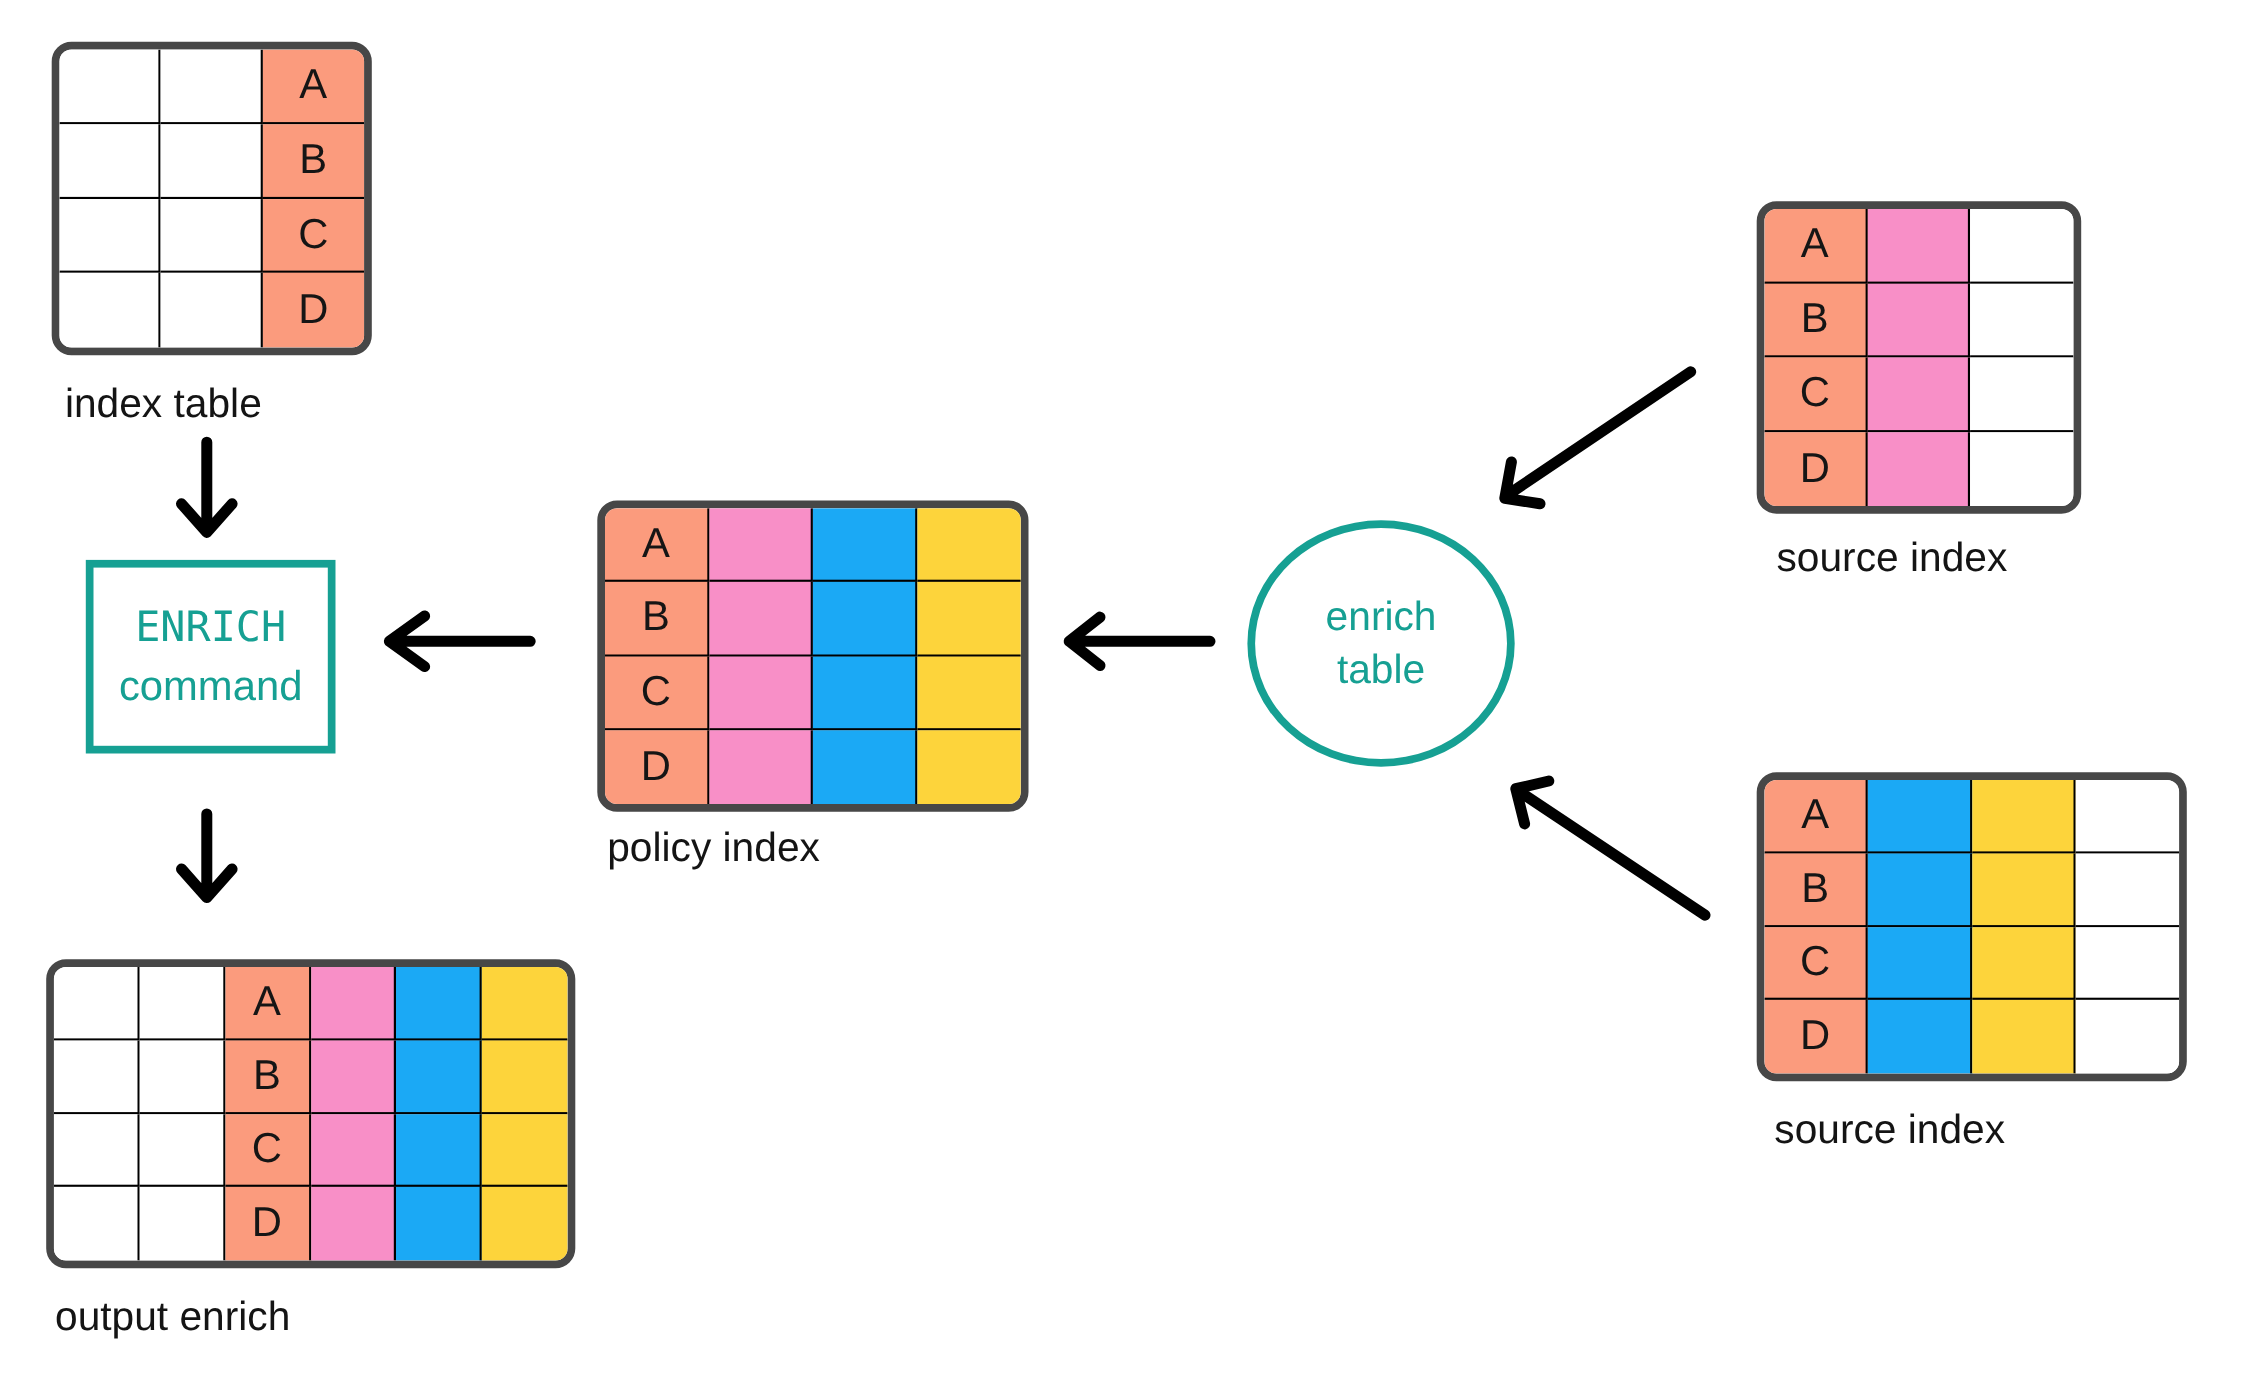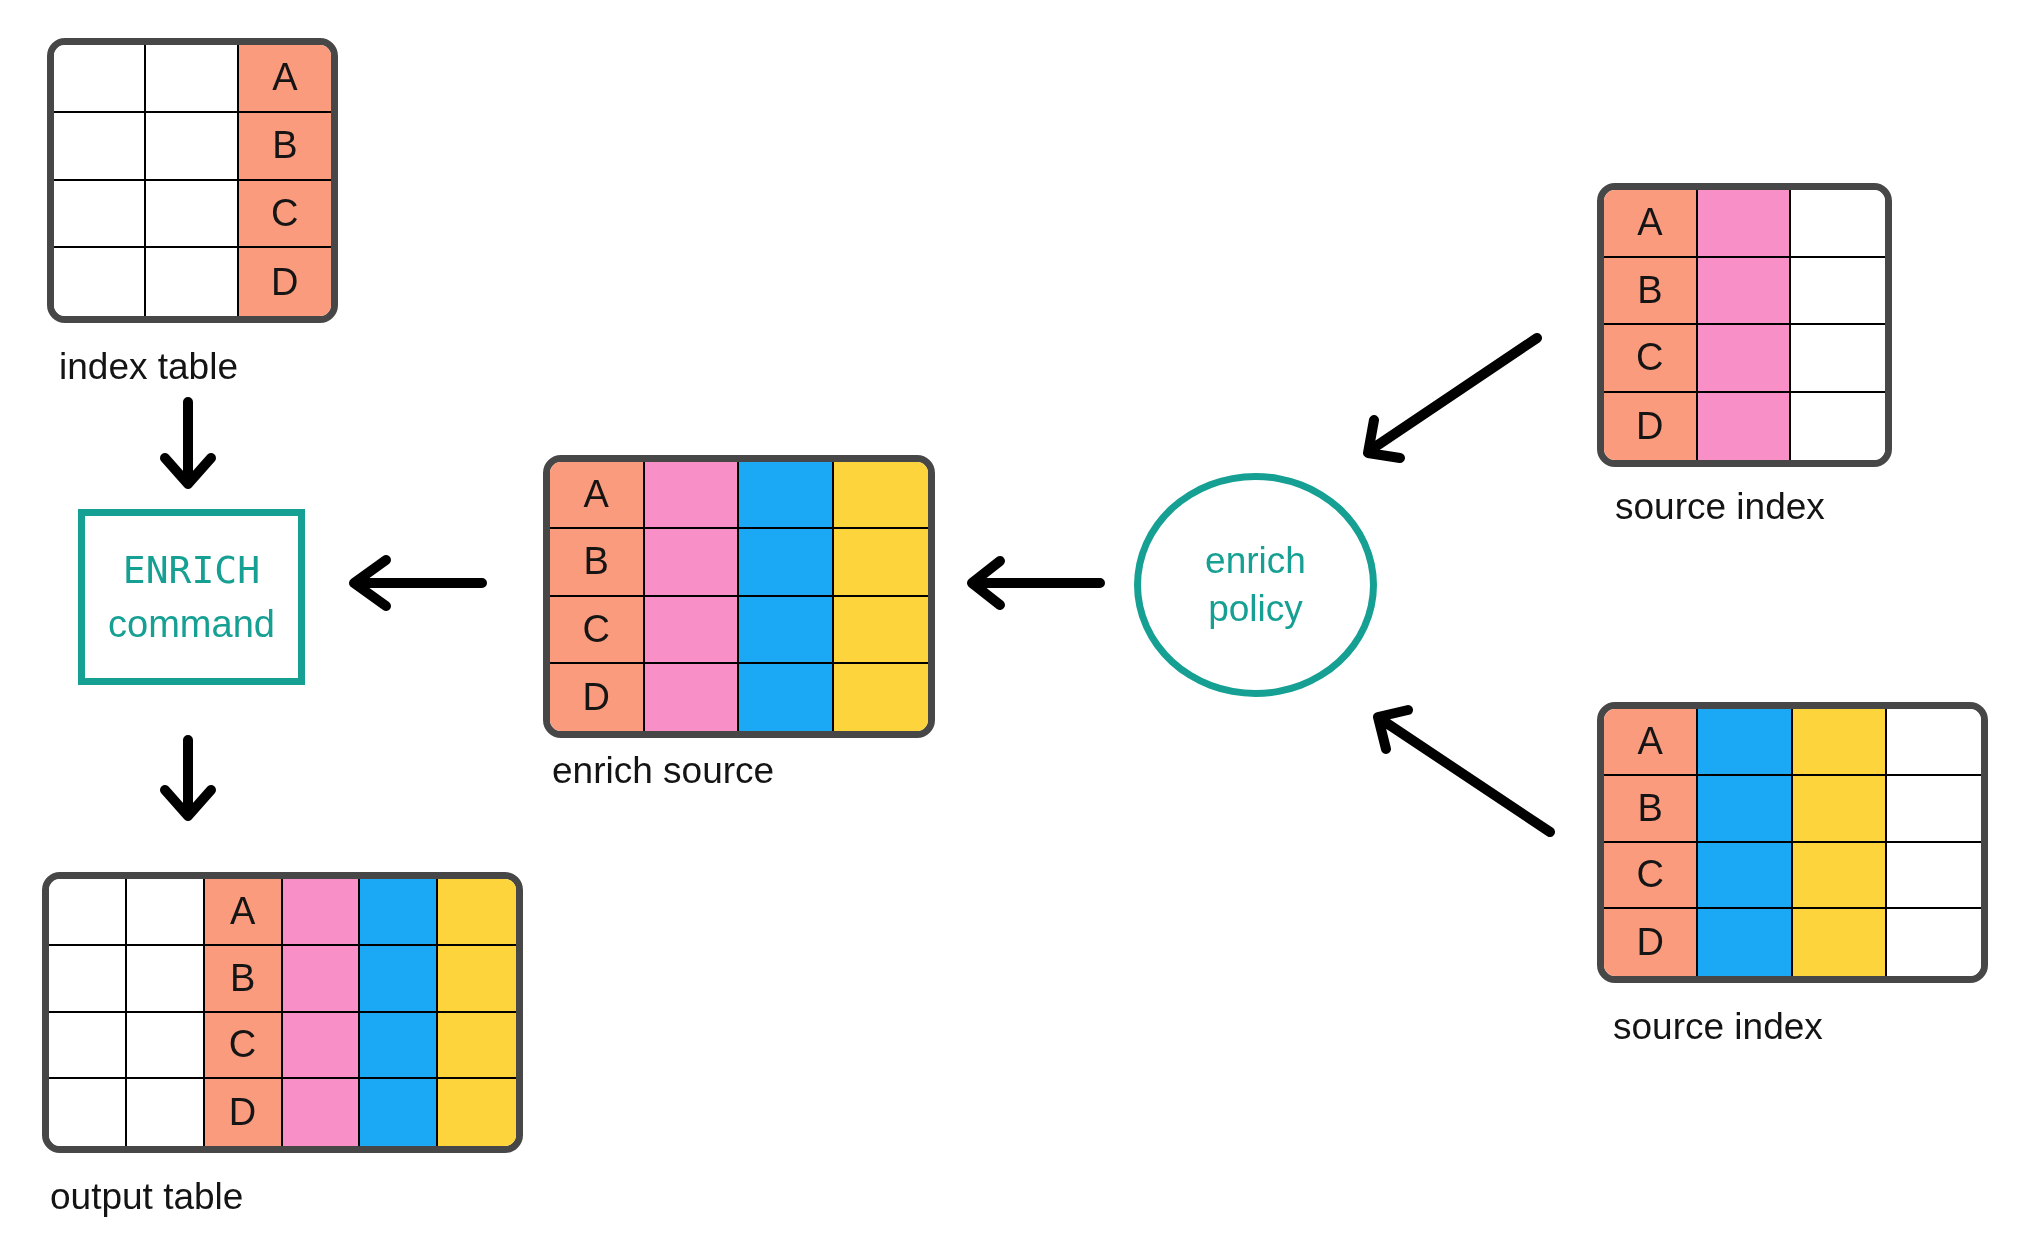--- a/index.html
+++ b/index.html
@@ -106,45 +106,45 @@
     <div class="cell" style="background: rgb(248, 143, 199);"></div>
     <div class="cell" style="background: rgb(27, 169, 245);"></div>
     <div class="cell" style="background: rgb(253, 212, 59); border-right: none;"></div>
     <div class="cell" style="background: rgb(255, 255, 255); border-bottom: none;"></div>
     <div class="cell" style="background: rgb(255, 255, 255); border-bottom: none;"></div>
     <div class="cell" style="background: rgb(251, 155, 125); border-bottom: none;">D</div>
     <div class="cell" style="background: rgb(248, 143, 199); border-bottom: none;"></div>
     <div class="cell" style="background: rgb(27, 169, 245); border-bottom: none;"></div>
     <div class="cell" style="background: rgb(253, 212, 59); border-right: none; border-bottom: none;"></div>
   </div>
-<div class="tbl-label lbl-output">output table</div>
+<div class="tbl-label lbl-output">output enrich</div>
 
 <div class="tbl tbl-enrich" style="grid-template-columns: repeat(4, 1fr); grid-template-rows: repeat(4, 1fr);">
     <div class="cell" style="background: rgb(251, 155, 125);">A</div>
     <div class="cell" style="background: rgb(248, 143, 199);"></div>
     <div class="cell" style="background: rgb(27, 169, 245);"></div>
     <div class="cell" style="background: rgb(253, 212, 59); border-right: none;"></div>
     <div class="cell" style="background: rgb(251, 155, 125);">B</div>
     <div class="cell" style="background: rgb(248, 143, 199);"></div>
     <div class="cell" style="background: rgb(27, 169, 245);"></div>
     <div class="cell" style="background: rgb(253, 212, 59); border-right: none;"></div>
     <div class="cell" style="background: rgb(251, 155, 125);">C</div>
     <div class="cell" style="background: rgb(248, 143, 199);"></div>
     <div class="cell" style="background: rgb(27, 169, 245);"></div>
     <div class="cell" style="background: rgb(253, 212, 59); border-right: none;"></div>
     <div class="cell" style="background: rgb(251, 155, 125); border-bottom: none;">D</div>
     <div class="cell" style="background: rgb(248, 143, 199); border-bottom: none;"></div>
     <div class="cell" style="background: rgb(27, 169, 245); border-bottom: none;"></div>
     <div class="cell" style="background: rgb(253, 212, 59); border-right: none; border-bottom: none;"></div>
   </div>
-<div class="tbl-label lbl-enrich">enrich source</div>
+<div class="tbl-label lbl-enrich">policy index</div>
 
 <div class="policy-circle">
   <div class="policy-line">enrich</div>
-  <div class="policy-line">policy</div>
+  <div class="policy-line">table</div>
 </div>
 
 <div class="tbl tbl-src-top" style="grid-template-columns: repeat(3, 1fr); grid-template-rows: repeat(4, 1fr);">
     <div class="cell" style="background: rgb(251, 155, 125);">A</div>
     <div class="cell" style="background: rgb(248, 143, 199);"></div>
     <div class="cell" style="background: rgb(255, 255, 255); border-right: none;"></div>
     <div class="cell" style="background: rgb(251, 155, 125);">B</div>
     <div class="cell" style="background: rgb(248, 143, 199);"></div>
     <div class="cell" style="background: rgb(255, 255, 255); border-right: none;"></div>
     <div class="cell" style="background: rgb(251, 155, 125);">C</div>

